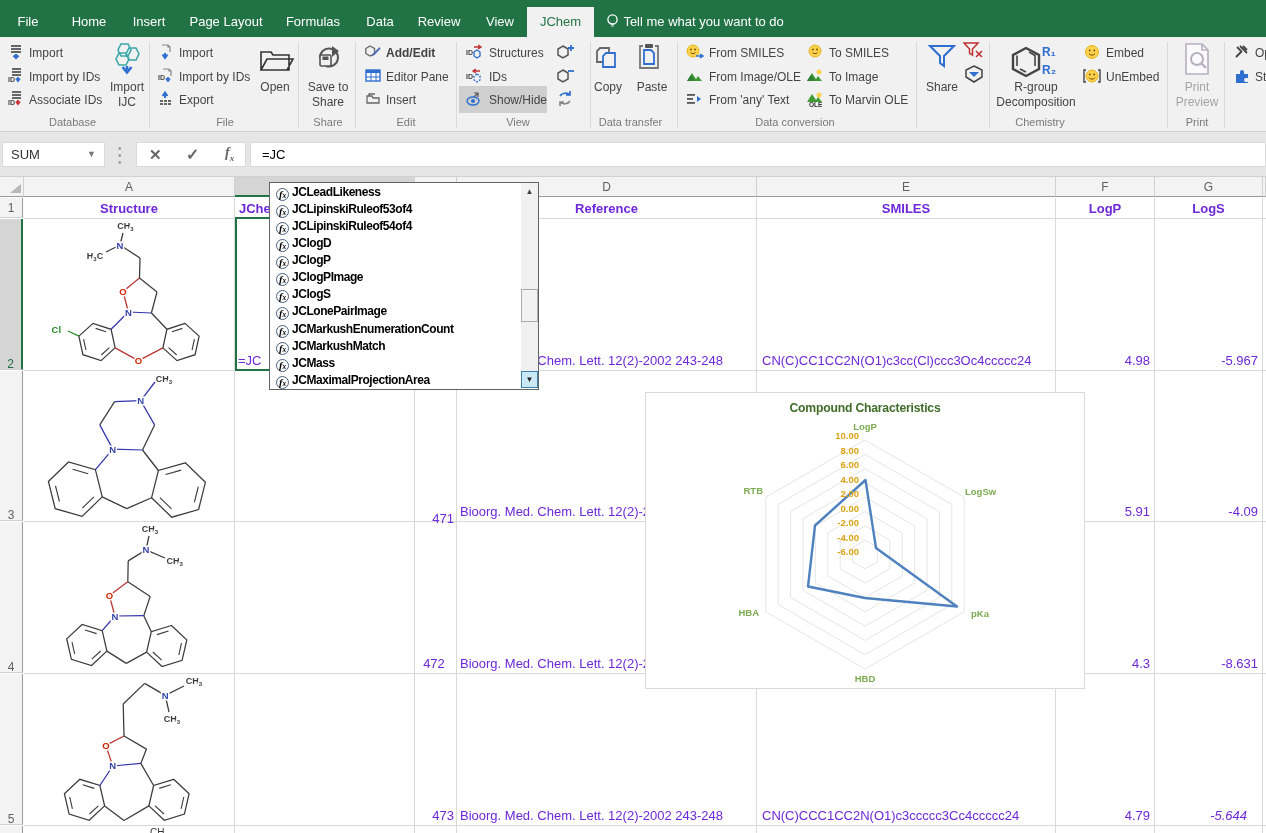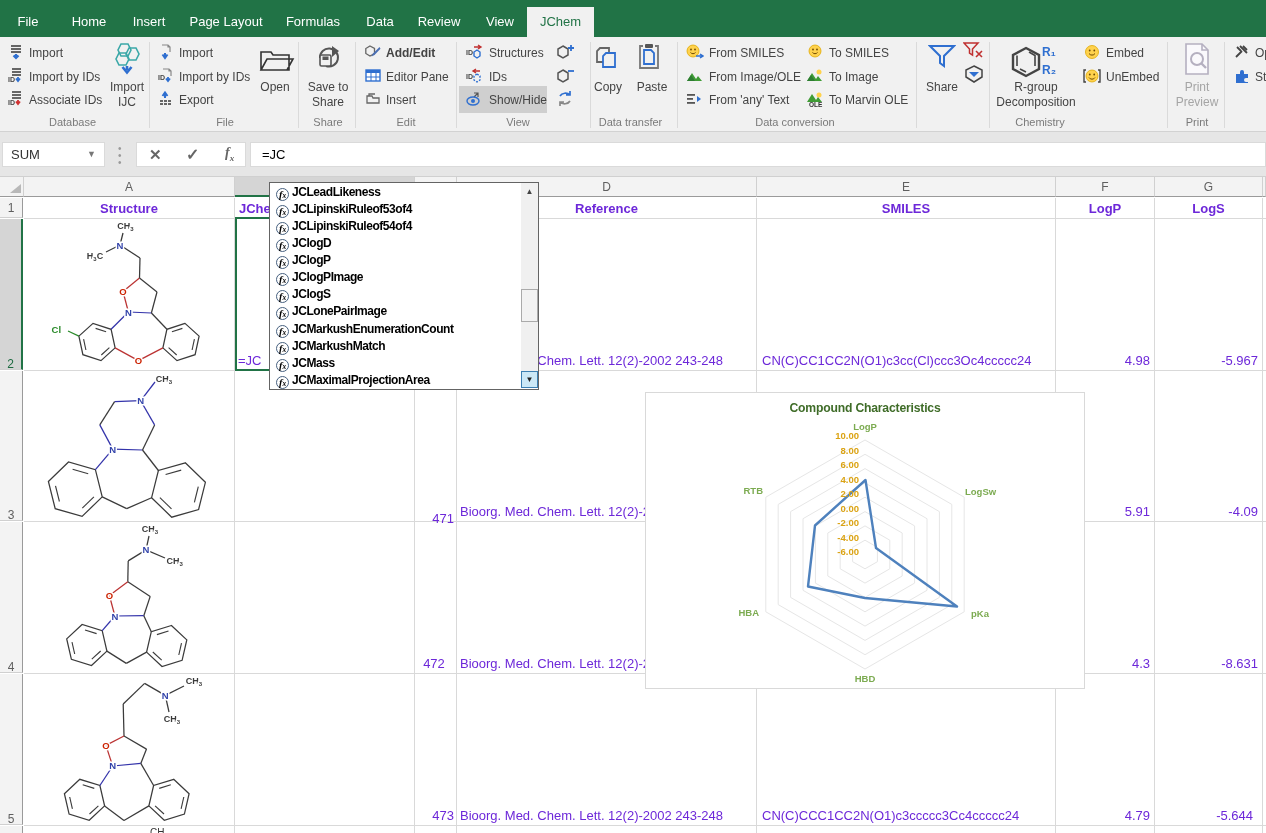--- a/index.html
+++ b/index.html
@@ -45,20 +45,24 @@
   <div class="abs" id="tabbar"></div>
   <div id="activetab">JChem</div>
   <div class="tab" style="left:10px; width:36px;">File</div>
   <div class="tab" style="left:66px; width:46px;">Home</div>
   <div class="tab" style="left:126px; width:46px;">Insert</div>
   <div class="tab" style="left:186px; width:80px;">Page Layout</div>
   <div class="tab" style="left:280px; width:66px;">Formulas</div>
   <div class="tab" style="left:360px; width:40px;">Data</div>
   <div class="tab" style="left:413px; width:52px;">Review</div>
   <div class="tab" style="left:479px; width:42px;">View</div>
+  <div class="tab" style="left:605px; width:250px; text-align:left;"><svg width="15" height="16" style="vertical-align:-3px;">
+        <circle cx="7.5" cy="6.5" r="4.6" fill="none" stroke="#fff" stroke-width="1.3"></circle>
+        <path d="M5.8 11 L9.2 11 M6.3 13 L8.7 13" stroke="#fff" stroke-width="1.2"></path>
+      </svg> Tell me what you want to do</div>
 
   <div class="abs" id="ribbon"></div>
   <div id="ribbonContent">
 
     <div class="rsep" style="left:149px; top:42px;"></div>
     <div class="rsep" style="left:298px; top:42px;"></div>
     <div class="rsep" style="left:355px; top:42px;"></div>
     <div class="rsep" style="left:456px; top:42px;"></div>
     <div class="rsep" style="left:590px; top:42px;"></div>
     <div class="rsep" style="left:677px; top:42px;"></div>
@@ -341,21 +345,21 @@
     <div class="cell" style="right:116px; top:504px;">5.91</div>
     <div class="cell" style="right:8px; top:504px;">-4.09</div>
     <div class="cell" style="left:414px; top:656px; width:40px; text-align:center;">472</div>
     <div class="cell" style="left:460px; top:656px;">Bioorg. Med. Chem. Lett. 12(2)-2002 243-248</div>
     <div class="cell" style="right:116px; top:656px;">4.3</div>
     <div class="cell" style="right:8px; top:656px;">-8.631</div>
     <div class="cell" style="left:414px; top:808px; width:40px; text-align:right;">473</div>
     <div class="cell" style="left:460px; top:808px;">Bioorg. Med. Chem. Lett. 12(2)-2002 243-248</div>
     <div class="cell" style="left:762px; top:808px;">CN(C)CCC1CC2N(O1)c3ccccc3Cc4ccccc24</div>
     <div class="cell" style="right:116px; top:808px;">4.79</div>
-    <div class="cell" style="right:13px; top:808px;">-5.644</div>
+    <div class="cell" style="right:19px; top:808px;font-style:italic;">-5.644</div>
 
     <div class="abs" id="structA2" style="left:24px; top:219px;"><svg width="210" height="151">
           <polygon points="69.0,104.4 54.9,117.1 58.9,135.7 77.0,141.6 91.1,128.9 87.1,110.3" fill="none" stroke="#3b3b3b" stroke-width="1.25"></polygon>
           <line x1="59.6" y1="120.2" x2="61.9" y2="131.0" stroke="#3b3b3b" stroke-width="1.12"></line>
           <line x1="77.3" y1="136.0" x2="85.4" y2="128.6" stroke="#3b3b3b" stroke-width="1.12"></line>
           <line x1="82.1" y1="112.8" x2="71.6" y2="109.4" stroke="#3b3b3b" stroke-width="1.12"></line>
           <polygon points="161.0,104.4 142.9,110.3 138.9,128.9 153.0,141.6 171.1,135.7 175.1,117.1" fill="none" stroke="#3b3b3b" stroke-width="1.25"></polygon>
           <line x1="158.4" y1="109.4" x2="147.9" y2="112.8" stroke="#3b3b3b" stroke-width="1.12"></line>
           <line x1="144.6" y1="128.6" x2="152.7" y2="136.0" stroke="#3b3b3b" stroke-width="1.12"></line>
           <line x1="168.1" y1="131.0" x2="170.4" y2="120.2" stroke="#3b3b3b" stroke-width="1.12"></line>

